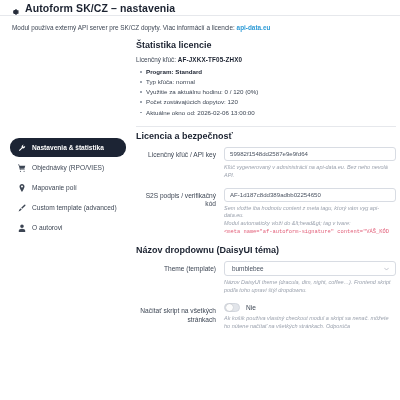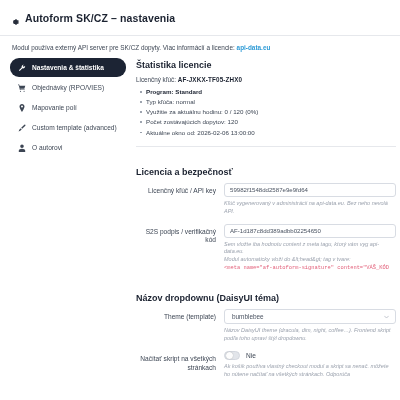--- a/index.html
+++ b/index.html
@@ -12,21 +12,21 @@
   }
   #app {
     width: 400px; height: 400px;
     position: relative;
     background: #ffffff;
     overflow: hidden;
   }
 
   
   .topbar {
-    height: 36px;
+    height: 16px;
     background: #ffffff;
     border-bottom: 1px solid #e6e8ec;
     display: flex;
     align-items: center;
     padding: 0 10px;
     gap: 5px;
   }
   .topbar .gear {
     width: 10px; height: 10px;
     flex: 0 0 auto;
@@ -51,21 +51,21 @@
   }
   .intro a {
     color: #2f9bd6;
     text-decoration: none;
     font-weight: 600;
   }
 
   
   .body-wrap {
     display: flex;
-    align-items: flex-start;
+    align-items: center;
     padding: 0 4px 0 0;
   }
 
   
   .sidebar {
     width: 132px;
     flex: 0 0 132px;
     padding: 0 6px 0 10px;
   }
   .nav-item {
@@ -101,21 +101,21 @@
     flex: 1 1 auto;
     min-width: 0;
     padding: 0 0 0 4px;
   }
   .sec-title {
     font-size: 9px;
     font-weight: 700;
     color: #1b2230;
     margin: 2px 0 6px 0;
   }
-  .sec-title.second { margin-top: 20px; }
+  .sec-title.second { margin-top: 4px; }
 
   .lic-line {
     font-size: 6.3px;
     color: #3d4654;
     margin-bottom: 4px;
     white-space: nowrap;
   }
   .lic-line b { font-weight: 700; color: #1b2230; letter-spacing: .15px; }
 
   ul.stats {

